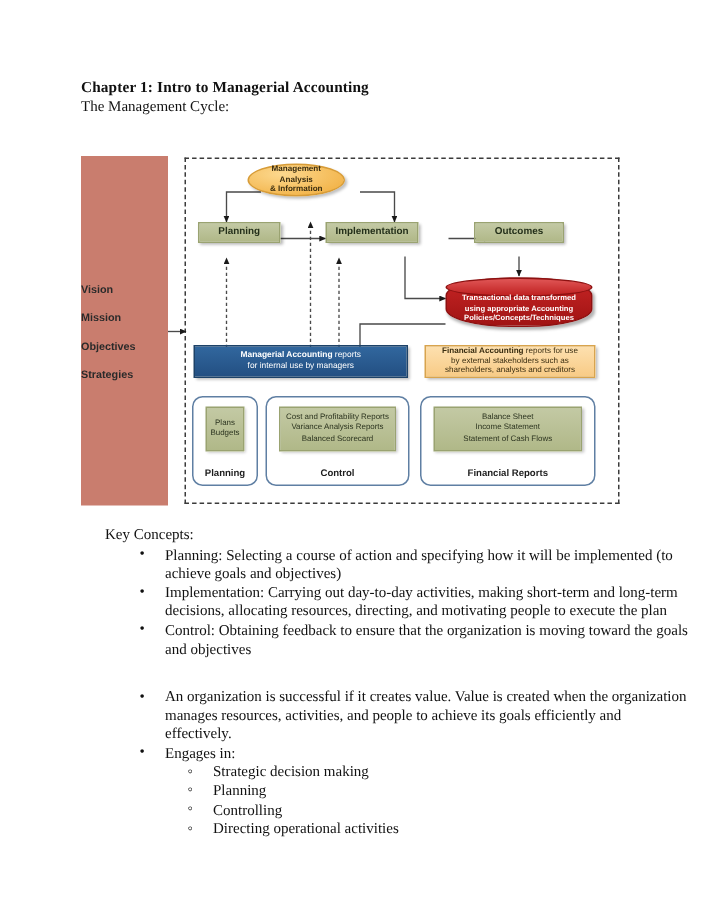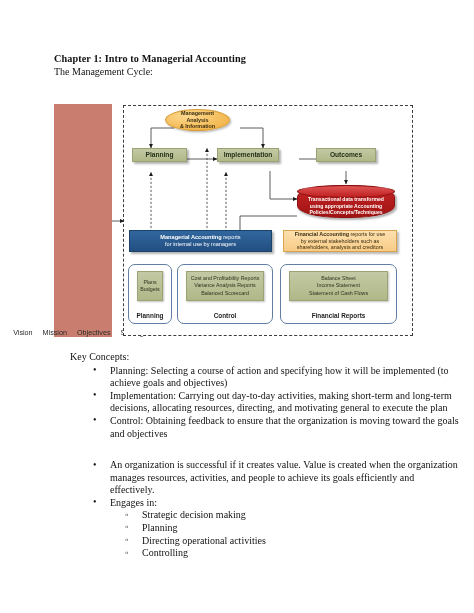--- a/index.html
+++ b/index.html
@@ -53,25 +53,25 @@
 
   
   #diagram{
     position:absolute; left:54px; top:104px;
     width:360px; height:233px;
   }
   .vbar{
     position:absolute; left:0px; top:0px;
     width:58px; height:233px;
     background:#c97d6e;
-    display:flex; flex-direction:row;
-    align-items:flex-end; justify-content:center;
+    display:flex; flex-direction:column;
+    align-items:flex-start; justify-content:center;
     gap:10px;
     font-family:"Liberation Sans", sans-serif;
-    font-size:7.2px; color:#2a2a2a;
+    font-size:7.2px; color:#2a2a2a;font-weight:bold;
   }
   .dashbox{
     position:absolute; left:69px; top:1px;
     width:290px; height:231px;
     border:1px dashed #3b3b3b;
     background:#ffffff;
   }
 
   .node{
     position:absolute;
@@ -276,31 +276,31 @@
       </div>
       <div class="cap">Financial Reports</div>
     </div>
 
   </div>
 
   <div class="section" style="top:351px;">
     <p class="section-title">Key Concepts:</p>
     <ul class="bullets">
       <li>Planning: Selecting a course of action and specifying how it will be implemented (to achieve goals and objectives)</li>
-      <li>Implementation: Carrying out day-to-day activities, making short-term and long-term decisions, allocating resources, directing, and motivating general to execute the plan</li>
+      <li>Implementation: Carrying out day-to-day activities, making short-term and long-term decisions, allocating resources, directing, and motivating people to execute the plan</li>
       <li>Control: Obtaining feedback to ensure that the organization is moving toward the goals and objectives</li>
     </ul>
   </div>
 
   <div class="section" style="top:459px;">
     <ul class="bullets">
       <li>An organization is successful if it creates value. Value is created when the organization manages resources, activities, and people to achieve its goals efficiently and effectively.</li>
       <li>Engages in:</li>
     </ul>
     <ul class="subs">
       <li>Strategic decision making</li>
       <li>Planning</li>
+      <li>Controlling</li>
       <li>Directing operational activities</li>
-      <li>Controlling</li>
     </ul>
   </div>
 
 </div>
 
 </body></html>

